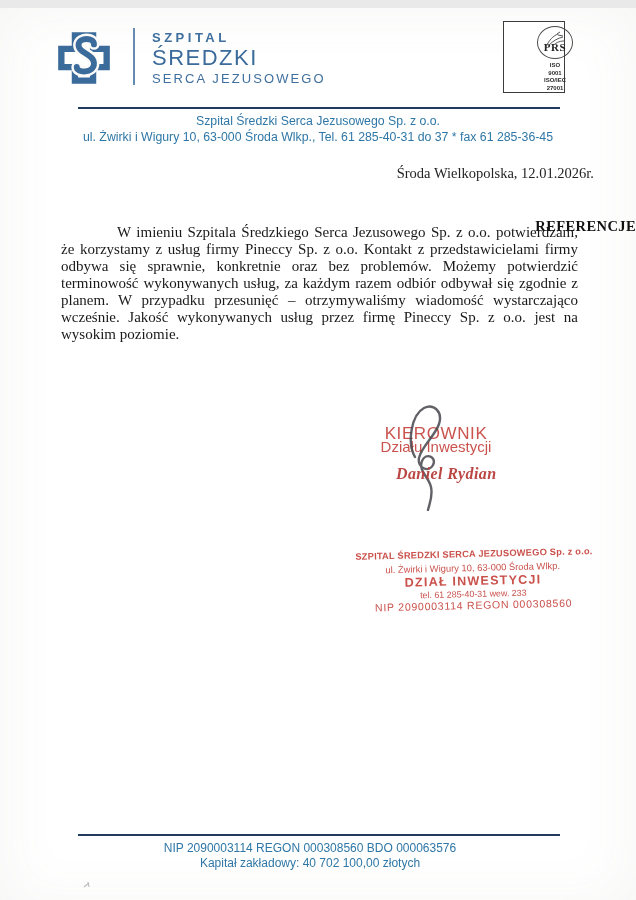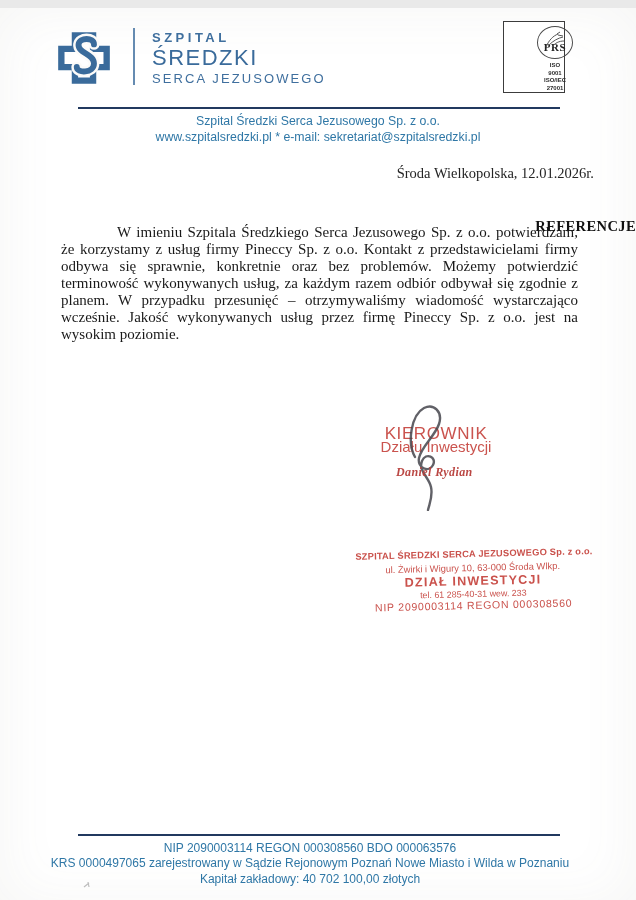--- a/index.html
+++ b/index.html
@@ -31,21 +31,21 @@
   .date{position:absolute;top:157px;right:42px;font-size:14.5px;color:#242424;}
   .title{position:absolute;left:0;right:0;top:210px;text-align:right;font-size:14.5px;font-weight:700;letter-spacing:.4px;color:#111;}
   .body-par{position:absolute;left:61px;top:216px;width:517px;font-size:15px;line-height:17px;
             text-align:justify;text-indent:56px;color:#191919;}
   
   .stamp-role{position:absolute;left:378px;top:419px;width:116px;text-align:center;
               font-family:"Liberation Sans",sans-serif;color:#c6453f;opacity:.92;}
   .stamp-role-l1{font-size:17px;font-weight:400;letter-spacing:.6px;line-height:13px;}
   .stamp-role-l2{font-size:15px;line-height:13px;}
   .sig-svg{position:absolute;left:399px;top:395px;width:58px;height:108px;}
-  .sig-name{position:absolute;left:396px;top:457px;font-style:italic;font-weight:700;font-size:12px;
+  .sig-name{position:absolute;left:396px;top:457px;font-style:italic;font-weight:700;font-size:16px;
             letter-spacing:.4px;color:#b73e3a;opacity:.95;}
   .office-stamp{position:absolute;left:356px;top:540px;width:234px;text-align:center;color:#c6453f;
                 font-family:"Liberation Sans",sans-serif;transform:rotate(-1.4deg);opacity:.93;}
   .os-l1{font-size:9.3px;font-weight:700;letter-spacing:.2px;line-height:13px;white-space:nowrap;}
   .os-l2{font-size:9.4px;line-height:13px;}
   .os-l3{font-size:12.6px;font-weight:700;letter-spacing:1.2px;line-height:15px;}
   .os-l4{font-size:8.9px;line-height:10px;}
   .os-l5{font-size:10.6px;letter-spacing:.7px;line-height:13px;}
   
   .footer{position:absolute;left:0;right:16px;top:833px;text-align:center;
@@ -78,21 +78,21 @@
     </div>
     <div class="badge-iso">
       <div>ISO 9001</div>
       <div>ISO/IEC 27001</div>
     </div>
   </div>
 
   <div class="rule rule-top"></div>
   <div class="address">
     <div>Szpital Średzki Serca Jezusowego Sp. z o.o.</div>
-    <div>www.szpitalsredzki.pl * e-mail: sekretariat@szpitalsredzki.pl</div>
+    <div>ul. Żwirki i Wigury 10, 63-000 Środa Wlkp., Tel. 61 285-40-31 do 37 * fax 61 285-36-45</div>
   </div>
 
   <div class="date">Środa Wielkopolska, 12.01.2026r.</div>
   <div class="title">REFERENCJE</div>
   <div class="body-par">W imieniu Szpitala Średzkiego Serca Jezusowego Sp. z o.o. potwierdzam, że korzystamy z usług firmy Pineccy Sp. z o.o. Kontakt z przedstawicielami firmy odbywa się sprawnie, konkretnie oraz bez problemów. Możemy potwierdzić terminowość wykonywanych usług, za każdym razem odbiór odbywał się zgodnie z planem. W przypadku przesunięć – otrzymywaliśmy wiadomość wystarczająco wcześnie. Jakość wykonywanych usług przez firmę Pineccy Sp. z o.o. jest na wysokim poziomie.</div>
 
   <div class="stamp-role">
     <div class="stamp-role-l1">KIEROWNIK</div>
     <div class="stamp-role-l2">Działu Inwestycji</div>
   </div>
@@ -105,21 +105,20 @@
     <div class="os-l1">SZPITAL ŚREDZKI SERCA JEZUSOWEGO Sp. z o.o.</div>
     <div class="os-l2">ul. Żwirki i Wigury 10, 63-000 Środa Wlkp.</div>
     <div class="os-l3">DZIAŁ INWESTYCJI</div>
     <div class="os-l4">tel. 61 285-40-31 wew. 233</div>
     <div class="os-l5">NIP 2090003114  REGON 000308560</div>
   </div>
 
   <div class="rule rule-bottom"></div>
   <div class="footer">
     <div>NIP 2090003114 REGON 000308560 BDO 000063576</div>
-    <div>KRS 0000497065 zarejestrowany w Sądzie Rejonowym Poznań Nowe Miasto i Wilda w Poznaniu</div>
     <div>Kapitał zakładowy: 40 702 100,00 złotych</div>
   </div>
 
   <svg class="artifact" viewBox="0 0 12 12">
     <path d="M2,8 L7,4 M6,3 L7,8" fill="none" stroke="#8a8a8a" stroke-width="1.2"></path>
   </svg>
 
 </div>
 
 </body></html>

